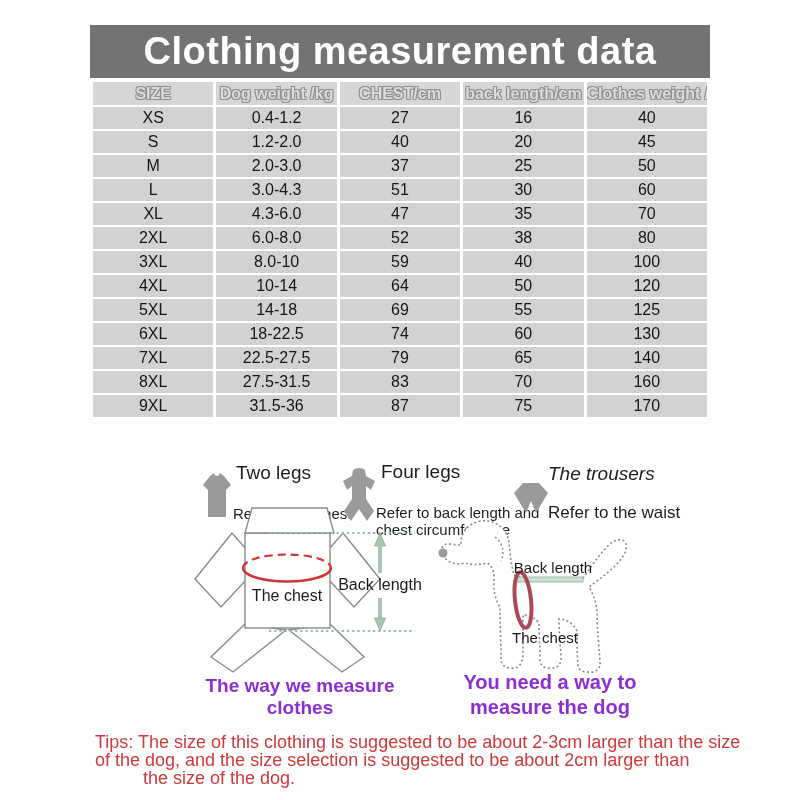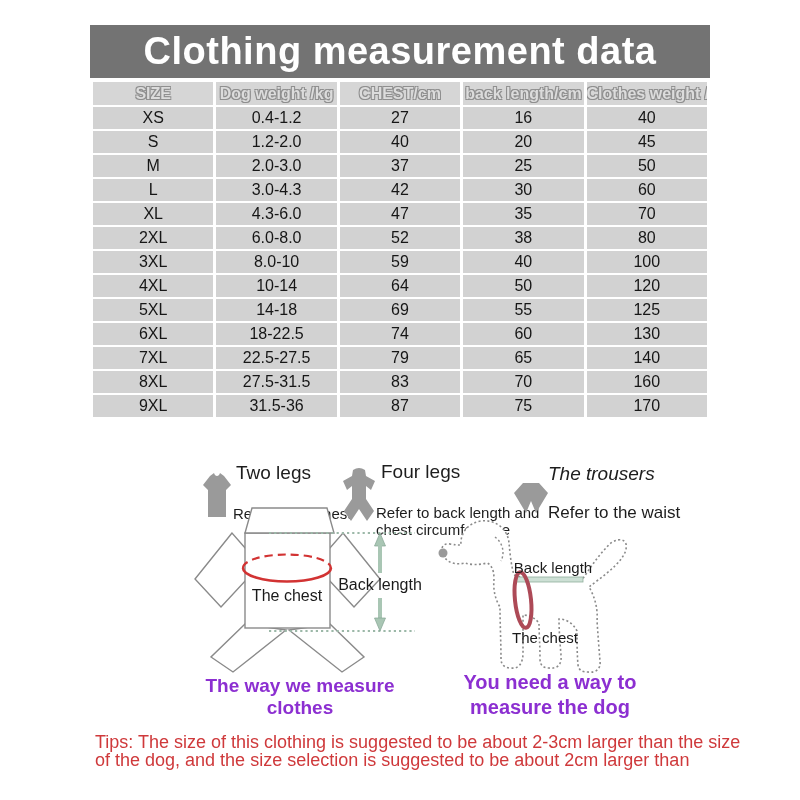--- a/index.html
+++ b/index.html
@@ -81,21 +81,21 @@
         <tr>
           <td>M</td>
           <td>2.0-3.0</td>
           <td>37</td>
           <td>25</td>
           <td>50</td>
         </tr>
         <tr>
           <td>L</td>
           <td>3.0-4.3</td>
-          <td>42</td>
+          <td>51</td>
           <td>30</td>
           <td>60</td>
         </tr>
         <tr>
           <td>XL</td>
           <td>4.3-6.0</td>
           <td>47</td>
           <td>35</td>
           <td>70</td>
         </tr>
@@ -230,15 +230,16 @@
 
   <div class="abs caption caption-left">The way we measure clothes</div>
   <div class="abs caption caption-right">
     <div>You need a way to</div>
     <div>measure the dog</div>
   </div>
 
   <div class="tips">
     <div class="c">Tips: The size of this clothing is suggested to be about 2-3cm larger than the size</div>
     <div class="c">of the dog, and the size selection is suggested to be about 2cm larger than</div>
+    <div class="l">the size of the dog.</div>
   </div>
 
 </div>
 
 </body></html>

